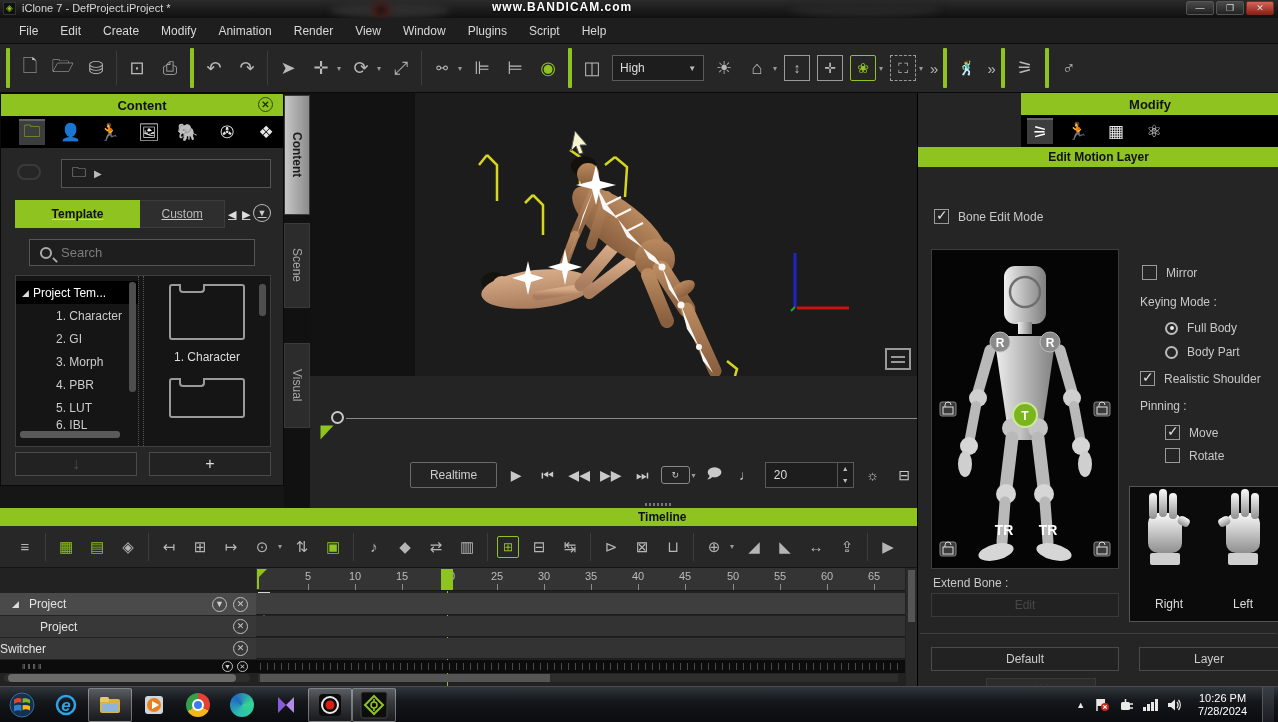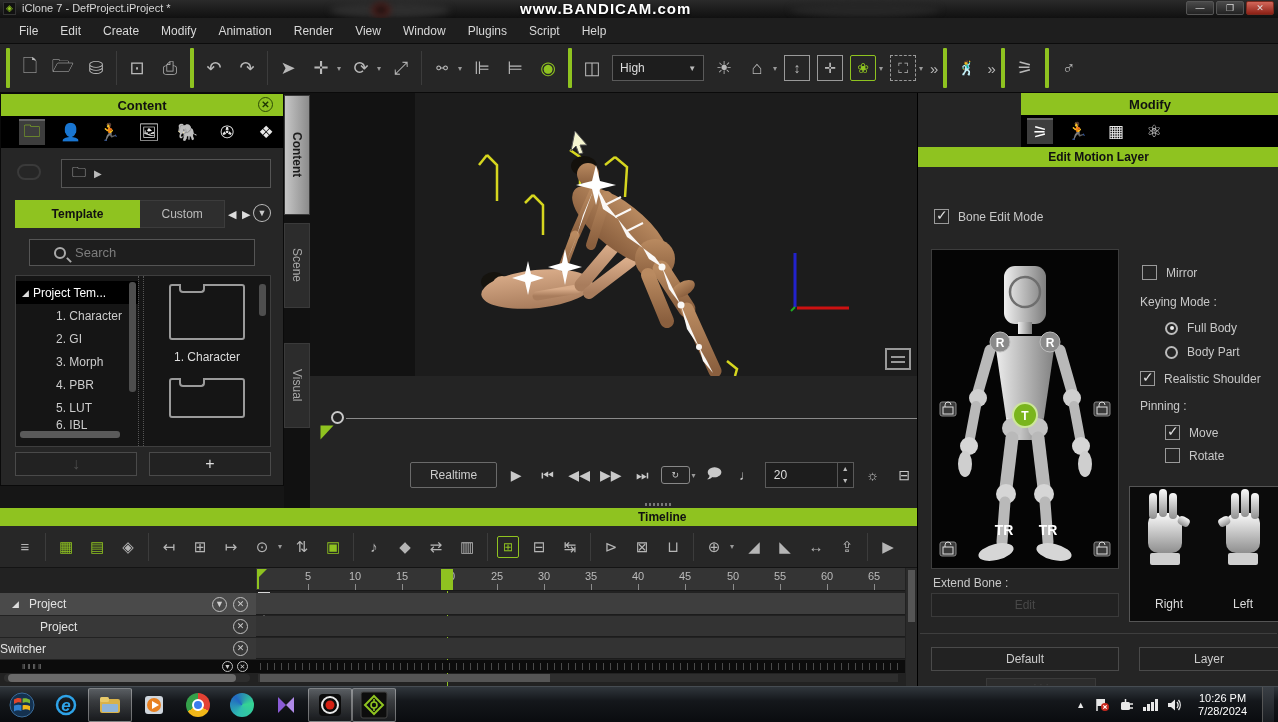--- a/index.html
+++ b/index.html
@@ -6,21 +6,21 @@
   html,body { width:1278px; height:722px; overflow:hidden; background:#000; }
   body { font-family:"Liberation Sans", sans-serif; color:#ccc; -webkit-font-smoothing:antialiased; }
   #app { position:relative; width:1278px; height:722px; background:#161616; overflow:hidden; }
 
   
   .titlebar { position:absolute; left:0; top:0; width:1278px; height:18px; background:linear-gradient(#2a2a2a,#101010); overflow:hidden; }
   .titlebar .blob { position:absolute; border-radius:50%; filter:blur(3px); }
   .app-ico { position:absolute; left:3px; top:2px; width:13px; height:13px; background:#111; border:1px solid #333; display:flex; align-items:center; justify-content:center; }
   .app-ico span { color:#8fc320; font-size:9px; line-height:9px; }
   .title-text { position:absolute; left:22px; top:2px; font-size:11px; color:#d7d7d7; }
-  .watermark { position:absolute; left:520px; top:0px; font-size:15px; font-weight:bold; color:#fff; letter-spacing:1px; text-shadow:0 1px 2px #000; }
+  .watermark { position:absolute; left:492px; top:0px; font-size:12px; font-weight:bold; color:#fff; letter-spacing:1px; text-shadow:0 1px 2px #000; }
   .winbtns { position:absolute; right:4px; top:1px; display:flex; gap:2px; }
   .winbtn { width:28px; height:14px; border:1px solid #555; border-radius:2px; background:linear-gradient(#4a4a4a,#222); color:#ddd; font-size:9px; line-height:12px; text-align:center; }
   .winbtn.close { background:linear-gradient(#d3675a,#8c2015); border-color:#7a2a1e; }
 
   
   .menubar { position:absolute; left:0; top:18px; width:1278px; height:26px; background:#1e1e1e; border-bottom:1px solid #0c0c0c; display:flex; align-items:center; padding-left:8px; }
   .mi { font-size:12px; color:#d8d8d8; padding:0 11px; cursor:default; }
 
   
   .toolbar { position:absolute; left:0; top:44px; width:1278px; height:49px; background:#262626; border-bottom:1px solid #0a0a0a; display:flex; align-items:center; gap:7px; padding-left:6px; overflow:hidden; }
@@ -36,26 +36,26 @@
 
   
   .content-panel { position:absolute; left:0; top:93px; width:284px; height:393px; background:#262626; border:1px solid #0a0a0a; }
   .green-hd { height:22px; background:#8fc320; color:#111; font-weight:bold; font-size:13px; display:flex; align-items:center; justify-content:center; position:relative; }
   .hd-x { position:absolute; right:10px; top:3px; width:15px; height:15px; border:1px solid #2c4a05; border-radius:50%; color:#1e3503; font-size:10px; line-height:13px; text-align:center; }
   .cat-strip { height:32px; background:#000; display:flex; align-items:center; gap:13px; padding-left:18px; }
   .cat { width:26px; height:26px; display:flex; align-items:center; justify-content:center; color:#e8e8e8; font-size:17px; }
   .cat.active { background:#3d3d3d; color:#8fc320; border-top:2px solid #666; }
   .crumb-back { position:absolute; left:16px; top:70px; width:24px; height:16px; border:2px solid #3a3a3a; border-radius:8px; }
   .crumb { position:absolute; left:60px; top:65px; width:210px; height:29px; border:1px solid #555; background:#1f1f1f; display:flex; align-items:center; padding-left:10px; gap:8px; color:#ccc; }
-  .tabs-row { position:absolute; left:14px; top:106px; width:256px; height:28px; display:flex; }
+  .tabs-row { position:absolute; left:14px; top:106px; width:256px; height:28px; display:flex;text-decoration:underline; }
   .tab-t { width:126px; background:#8fc320; color:#111; font-weight:bold; font-size:12px; display:flex; align-items:center; justify-content:center; }
   .tab-c { width:86px; background:#2e2e2e; color:#bbb; font-size:12px; display:flex; align-items:center; justify-content:center; border:1px solid #3c3c3c; border-left:none; }
   .tab-arr { width:14px; color:#ddd; font-size:11px; display:flex; align-items:center; justify-content:center; }
   .tab-dd { width:18px; height:18px; margin-top:4px; border:1px solid #bbb; border-radius:50%; color:#ccc; font-size:9px; line-height:16px; text-align:center; }
-  .searchbox { position:absolute; left:28px; top:145px; width:226px; height:27px; border:1px solid #555; background:#1e1e1e; display:flex; align-items:center; gap:9px; padding-left:24px; }
+  .searchbox { position:absolute; left:28px; top:145px; width:226px; height:27px; border:1px solid #555; background:#1e1e1e; display:flex; align-items:center; gap:9px; padding-left:10px; }
   .searchbox .ph { color:#7d7d7d; font-size:13px; }
   .mag { width:12px; height:12px; border:2px solid #aaa; border-radius:50%; position:relative; }
   .mag::after { content:""; position:absolute; left:10px; top:10px; width:6px; height:2px; background:#aaa; transform:rotate(45deg); }
   .browser { position:absolute; left:14px; top:181px; width:256px; height:172px; background:#151515; border:1px solid #3e3e3e; display:flex; }
   .tree { width:122px; position:relative; padding-top:5px; }
   .titem { height:23px; font-size:12px; color:#ccc; display:flex; align-items:center; padding-left:40px; white-space:nowrap; }
   .titem.root { padding-left:6px; background:#000; color:#fff; }
   .titem.root .tri { margin-right:4px; font-size:9px; color:#ddd; }
   .vscroll { position:absolute; right:2px; top:6px; width:7px; height:110px; background:#4e4e4e; border-radius:3px; }
   .hscroll-tree { position:absolute; left:4px; bottom:8px; width:100px; height:7px; background:#5a5a5a; border-radius:3px; }

